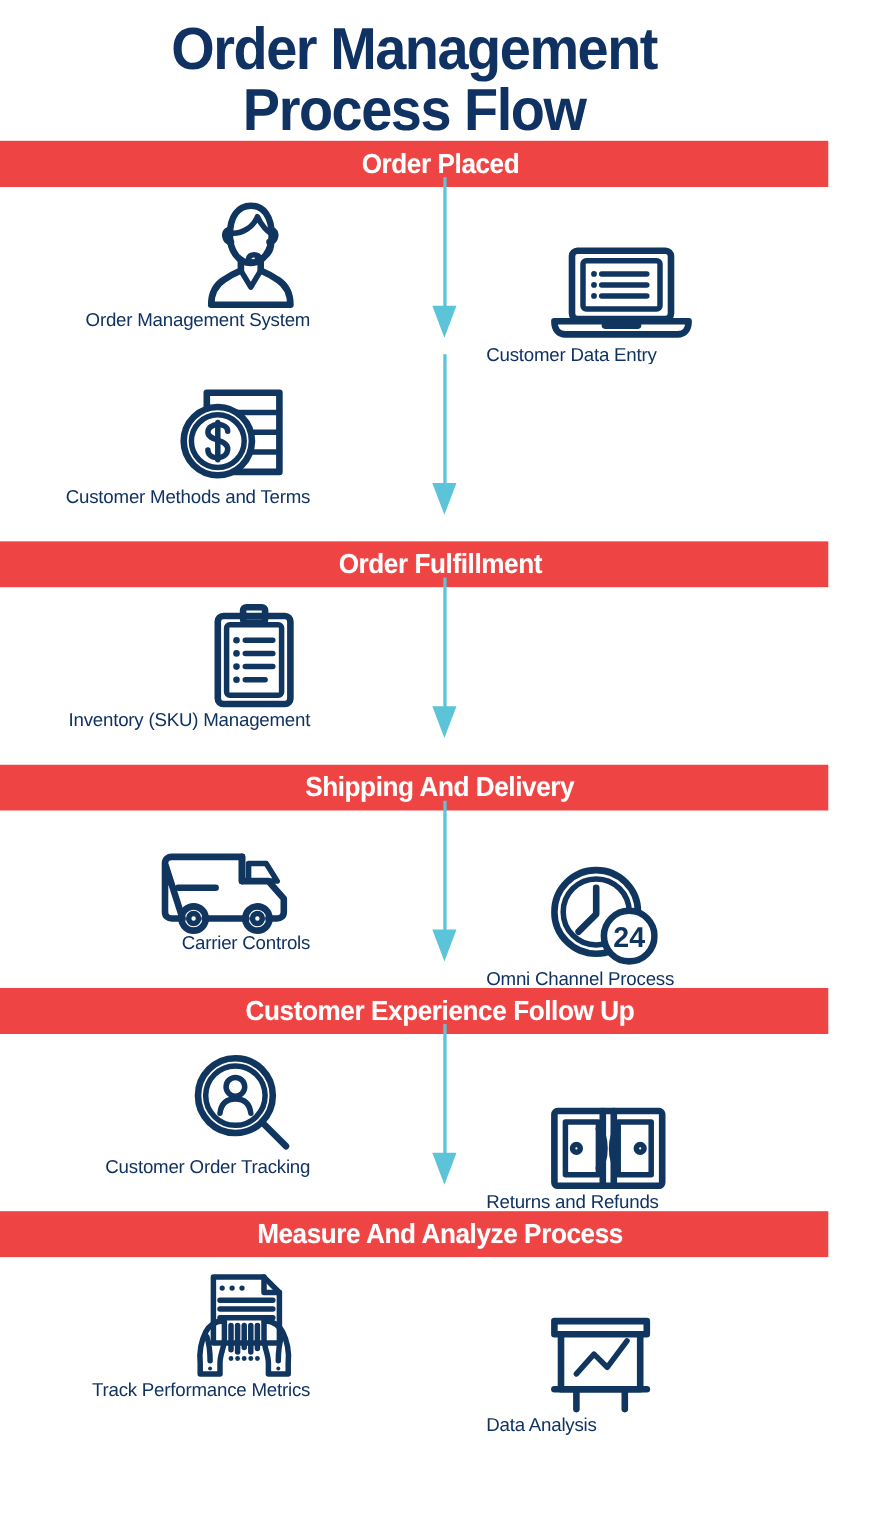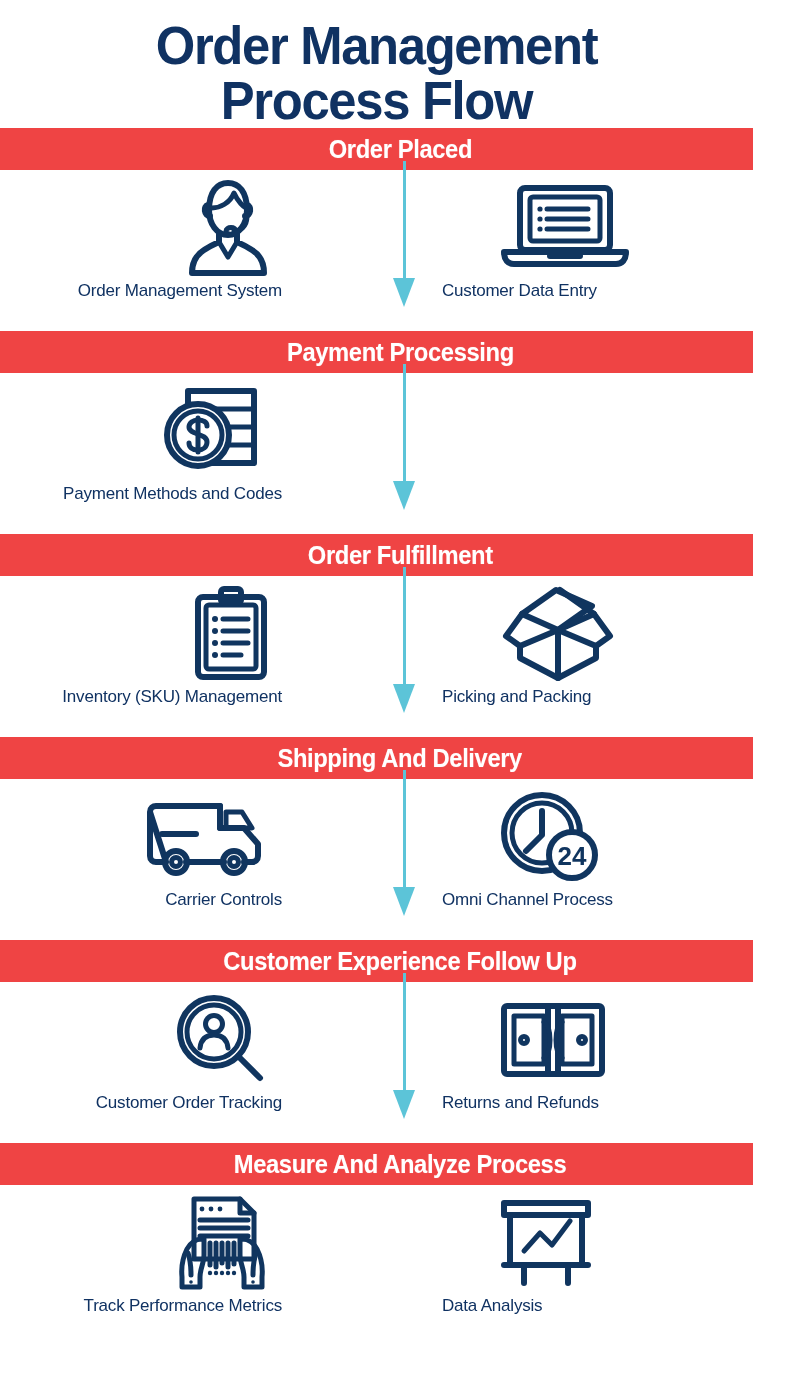--- a/index.html
+++ b/index.html
@@ -65,26 +65,26 @@
     position: absolute;
     top: 0;
     height: 100%;
     width: 360px;
     display: flex;
     flex-direction: column;
     align-items: center;
     justify-content: flex-start;
   }
   .cell.left  { left: 0; }
-  .cell.right { left: 440px; }
+  .cell.right { left: 440px; margin-top: 32px; }
 
   .icon-wrap {
     height: 112px;
     display: flex;
-    align-items: center;
+    align-items: flex-end;
     justify-content: center;
     padding-top: 4px;
   }
   .caption {
     font-size: 17px;
     color: #103262;
     white-space: nowrap;
     line-height: 1;
     letter-spacing: -0.2px;
   }
@@ -173,37 +173,34 @@
           <circle class="fl" cx="42" cy="37" r="2.6"></circle>
           <circle class="fl" cx="42" cy="47" r="2.6"></circle>
           <path class="ln" d="M6 70 L128 70 C128 78 124 82 118 82 L16 82 C10 82 6 78 6 70 Z"></path>
           <path class="ln" d="M52 74 L82 74" stroke-width="5"></path>
         </svg>
       </div>
       <div class="caption">Customer Data Entry</div>
     </div>
   </div>
 
-  <div class="band">
-    <span class="band-text">Payment Processing</span>
-  </div>
   <div class="body">
     <div class="cell left">
       <div class="icon-wrap">
         <svg width="108" height="92" viewBox="0 0 108 92">
           <rect class="ln" x="26" y="6" width="66" height="72"></rect>
           <path class="ln-thin" d="M26 24 L92 24 M26 42 L92 42 M26 60 L92 60"></path>
           <circle cx="36" cy="50" r="31" fill="#ffffff"></circle>
           <circle class="ln" cx="36" cy="50" r="31"></circle>
           <circle class="ln-thin" cx="36" cy="50" r="24"></circle>
           <path class="ln-thin" d="M36 33 L36 67"></path>
           <path class="ln-thin" d="M45 41 C45 37 41 35 36 35 C31 35 27 38 27 42 C27 50 45 48 45 57 C45 62 41 65 36 65 C30 65 27 62 27 58"></path>
         </svg>
       </div>
-      <div class="caption">Payment Methods and Codes</div>
+      <div class="caption">Customer Methods and Terms</div>
     </div>
 
     <div class="arrow">
       <div class="shaft"></div>
       <div class="head"></div>
     </div>
 
   </div>
 
   <div class="band">
@@ -224,33 +221,20 @@
         </svg>
       </div>
       <div class="caption">Inventory (SKU) Management</div>
     </div>
 
     <div class="arrow">
       <div class="shaft"></div>
       <div class="head"></div>
     </div>
 
-    <div class="cell right">
-      <div class="icon-wrap">
-        <svg width="120" height="100" viewBox="0 0 120 100">
-          <path class="ln" d="M60 46 L22 62 L22 74 L60 94 L98 74 L98 62 L60 46 Z"></path>
-          <path class="ln" d="M60 46 L60 94"></path>
-          <path class="ln" d="M60 46 L24 30 L58 6 L94 22 L60 46 Z"></path>
-          <path class="ln" d="M60 46 L96 30 L62 6"></path>
-          <path class="ln" d="M22 62 L8 52 L24 30"></path>
-          <path class="ln" d="M98 62 L112 52 L96 30"></path>
-        </svg>
-      </div>
-      <div class="caption">Picking and Packing</div>
-    </div>
   </div>
 
   <div class="band">
     <span class="band-text">Shipping And Delivery</span>
   </div>
   <div class="body">
     <div class="cell left">
       <div class="icon-wrap">
         <svg width="126" height="78" viewBox="0 0 126 78">
           <path class="ln" d="M6 14 C6 10 9 8 12 8 L76 8 L76 30 L100 30 L114 46 L114 58 C114 62 111 64 108 64 L100 64 M80 64 L42 64 M22 64 L12 64 C9 64 6 62 6 58 L6 14 Z"></path>

